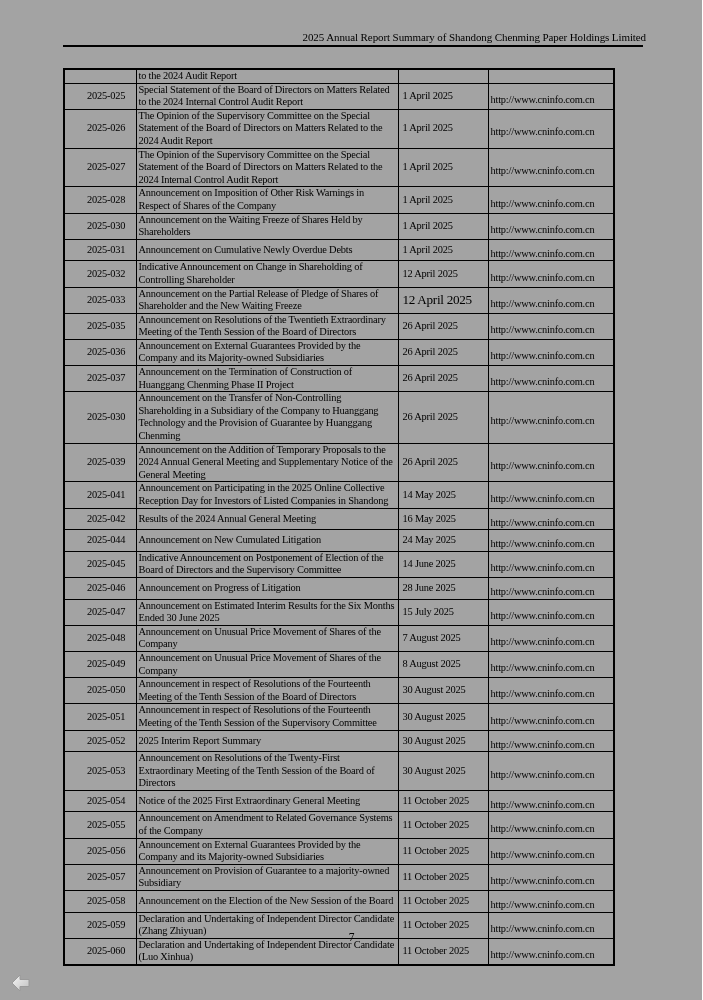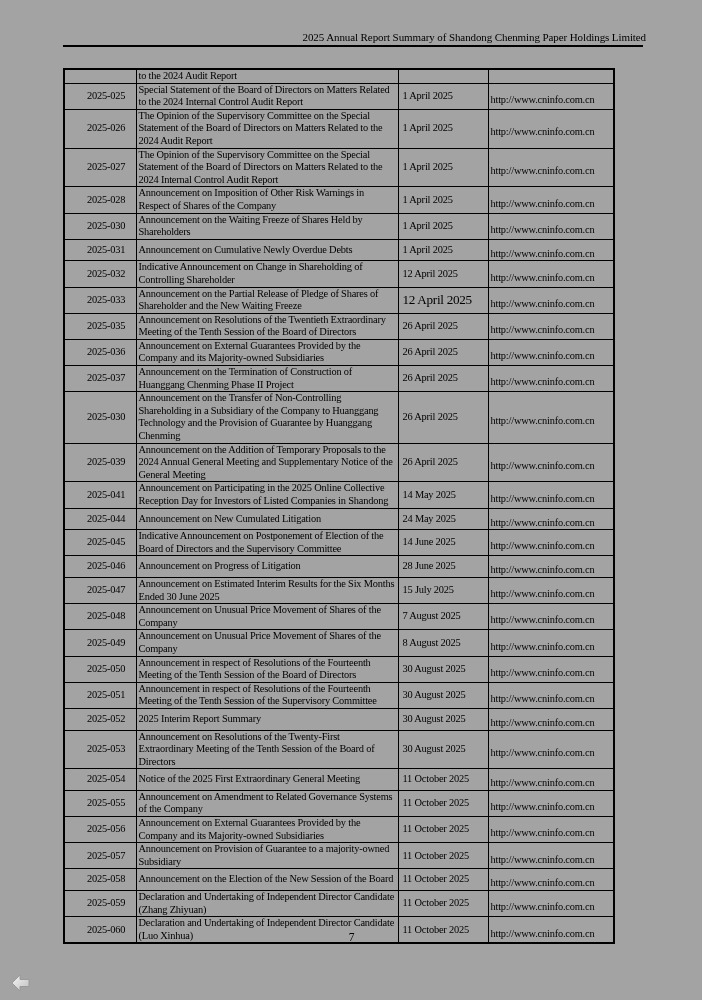--- a/index.html
+++ b/index.html
@@ -175,20 +175,26 @@
     <td class="cell-date">26 April 2025</td>
     <td class="cell-url">http://www.cninfo.com.cn</td>
   </tr>
           <tr>
     <td class="cell-no">2025-041</td>
     <td class="cell-title">Announcement on Participating in the 2025 Online Collective Reception Day for Investors of Listed Companies in Shandong</td>
     <td class="cell-date">14 May 2025</td>
     <td class="cell-url">http://www.cninfo.com.cn</td>
   </tr>
           <tr>
+    <td class="cell-no">2025-042</td>
+    <td class="cell-title">Results of the 2024 Annual General Meeting</td>
+    <td class="cell-date">16 May 2025</td>
+    <td class="cell-url">http://www.cninfo.com.cn</td>
+  </tr>
+          <tr>
     <td class="cell-no">2025-044</td>
     <td class="cell-title">Announcement on New Cumulated Litigation</td>
     <td class="cell-date">24 May 2025</td>
     <td class="cell-url">http://www.cninfo.com.cn</td>
   </tr>
           <tr>
     <td class="cell-no">2025-045</td>
     <td class="cell-title">Indicative Announcement on Postponement of Election of the Board of Directors and the Supervisory Committee</td>
     <td class="cell-date">14 June 2025</td>
     <td class="cell-url">http://www.cninfo.com.cn</td>

